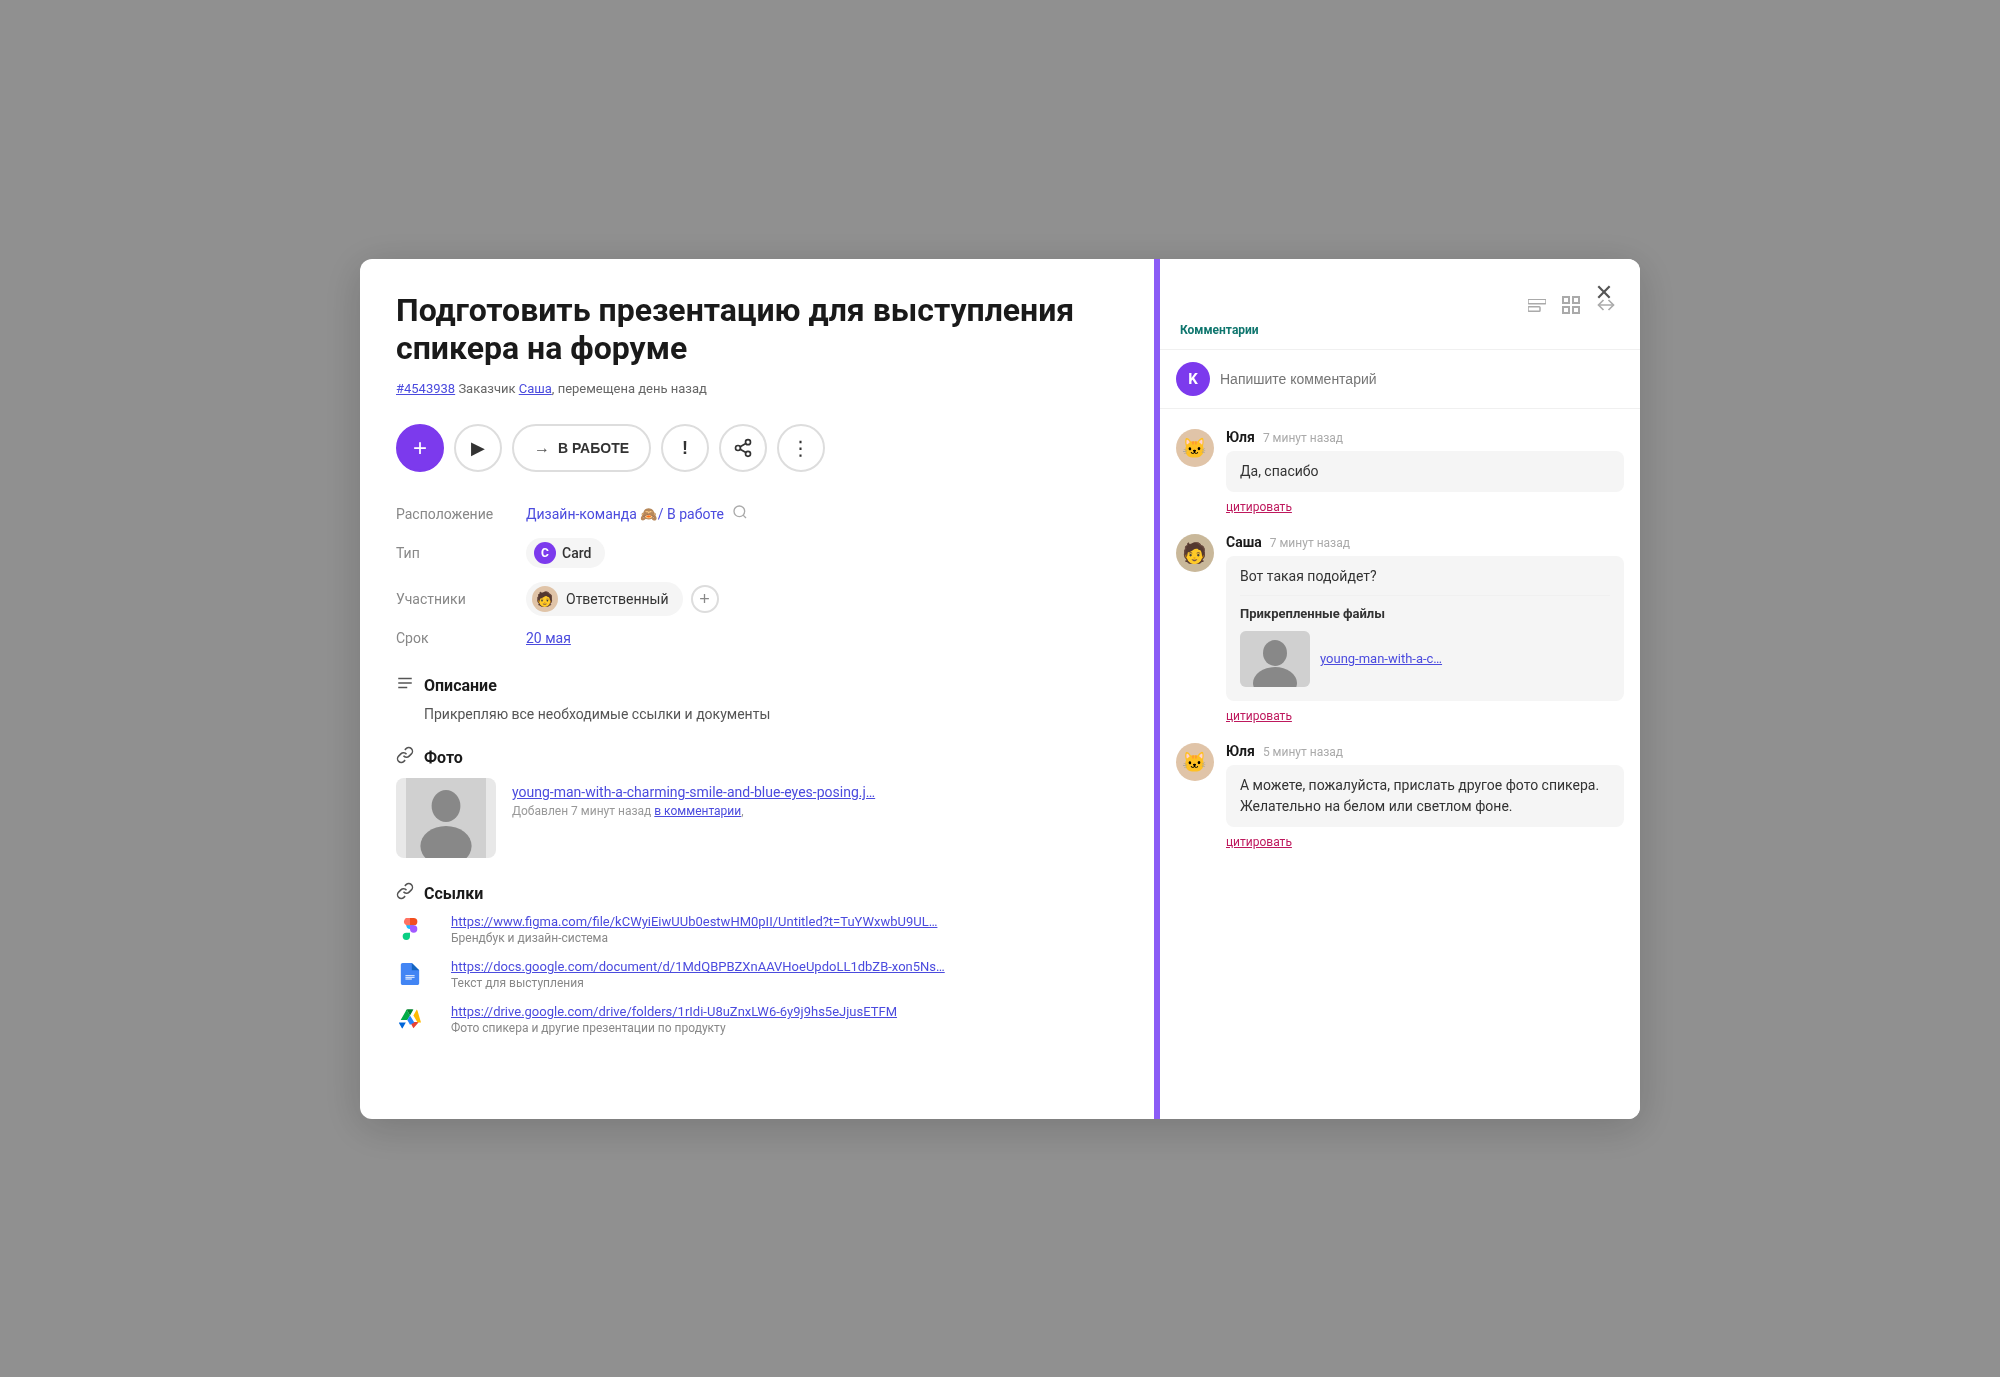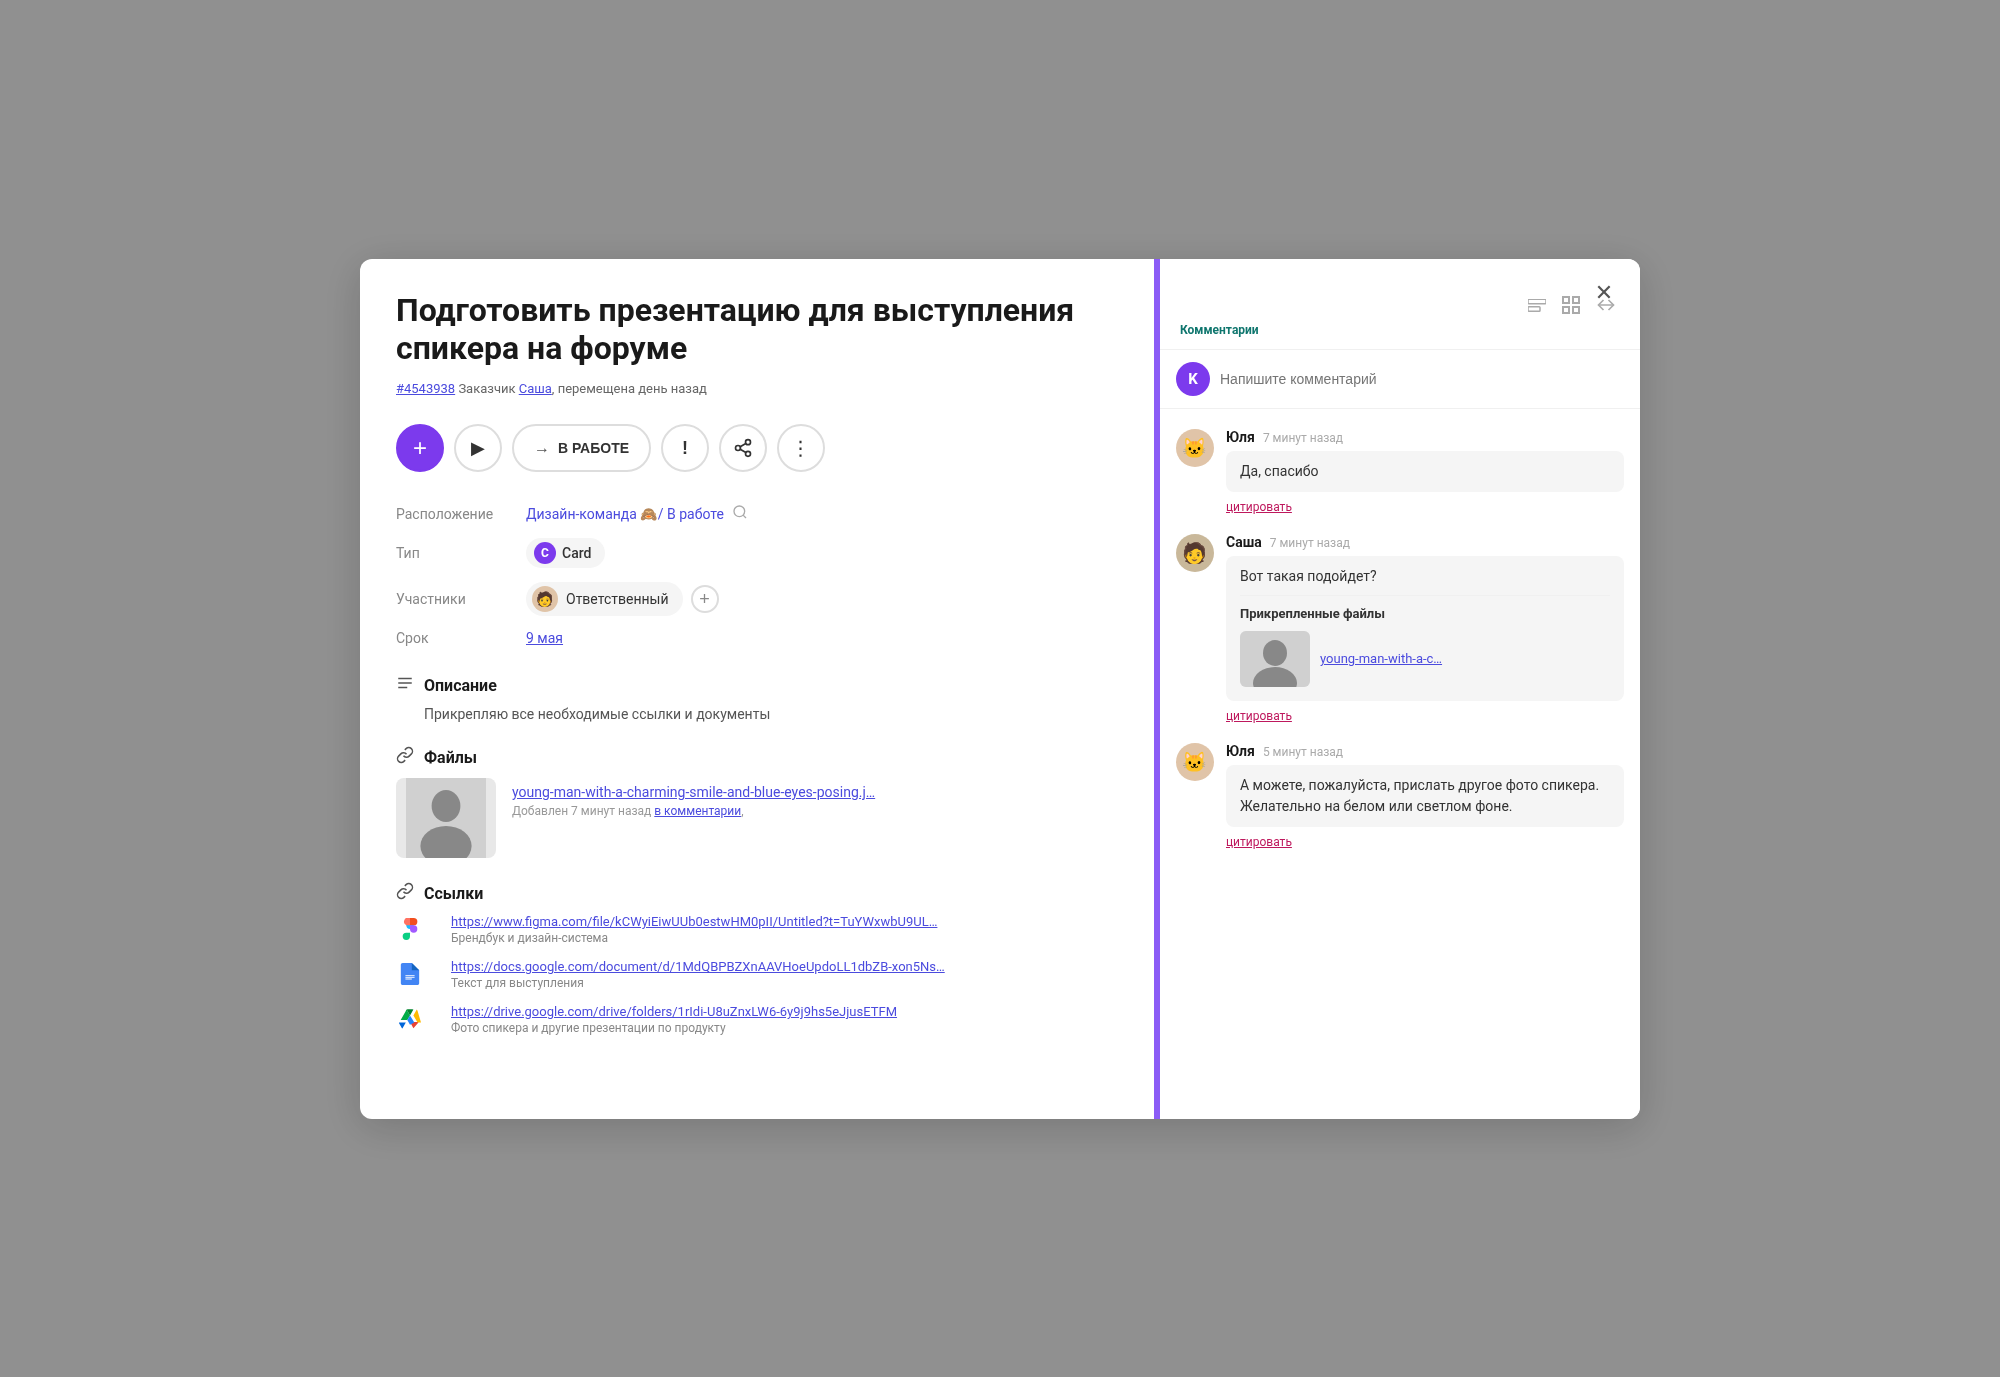--- a/index.html
+++ b/index.html
@@ -543,21 +543,21 @@
               <div class="avatar-sm">🧑</div>
               <span>Ответственный</span>
             </div>
             <button class="add-btn">+</button>
           </div>
         </div>
 
         <div class="field-row">
           <div class="field-label">Срок</div>
           <div class="field-value">
-            <a class="deadline-link">9 мая</a>
+            <a class="deadline-link">20 мая</a>
           </div>
         </div>
       </div>
 
       <div class="files-section">
         <div class="section-header">
           <span class="section-icon">
             <svg width="18" height="18" viewBox="0 0 24 24" fill="none" stroke="#555" stroke-width="2">
                 <line x1="3" y1="6" x2="21" y2="6"></line>
                 <line x1="3" y1="12" x2="21" y2="12"></line>
@@ -570,21 +570,21 @@
       </div>
 
       <div class="files-section">
         <div class="section-header">
           <span class="section-icon">
             <svg width="18" height="18" viewBox="0 0 24 24" fill="none" stroke="#555" stroke-width="2">
                 <path d="M10 13a5 5 0 0 0 7.54.54l3-3a5 5 0 0 0-7.07-7.07l-1.72 1.71"></path>
                 <path d="M14 11a5 5 0 0 0-7.54-.54l-3 3a5 5 0 0 0 7.07 7.07l1.71-1.71"></path>
               </svg>
           </span>
-          <span>Файлы</span>
+          <span>Фото</span>
         </div>
         <div class="file-item">
           <div class="file-thumb">
 
             <svg viewBox="0 0 100 100" xmlns="http://www.w3.org/2000/svg">
               <rect width="100" height="100" fill="#d0d0d0"></rect>
               <ellipse cx="50" cy="35" rx="18" ry="20" fill="#888"></ellipse>
               <ellipse cx="50" cy="85" rx="32" ry="25" fill="#888"></ellipse>
             </svg>
           </div>

